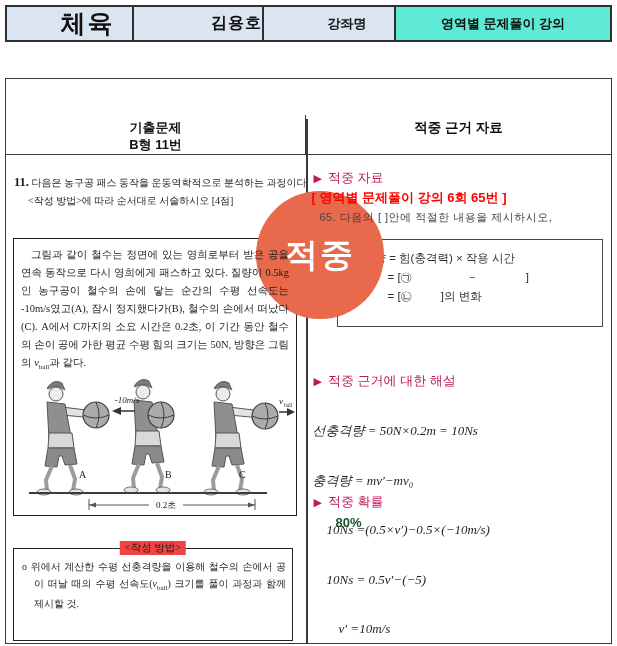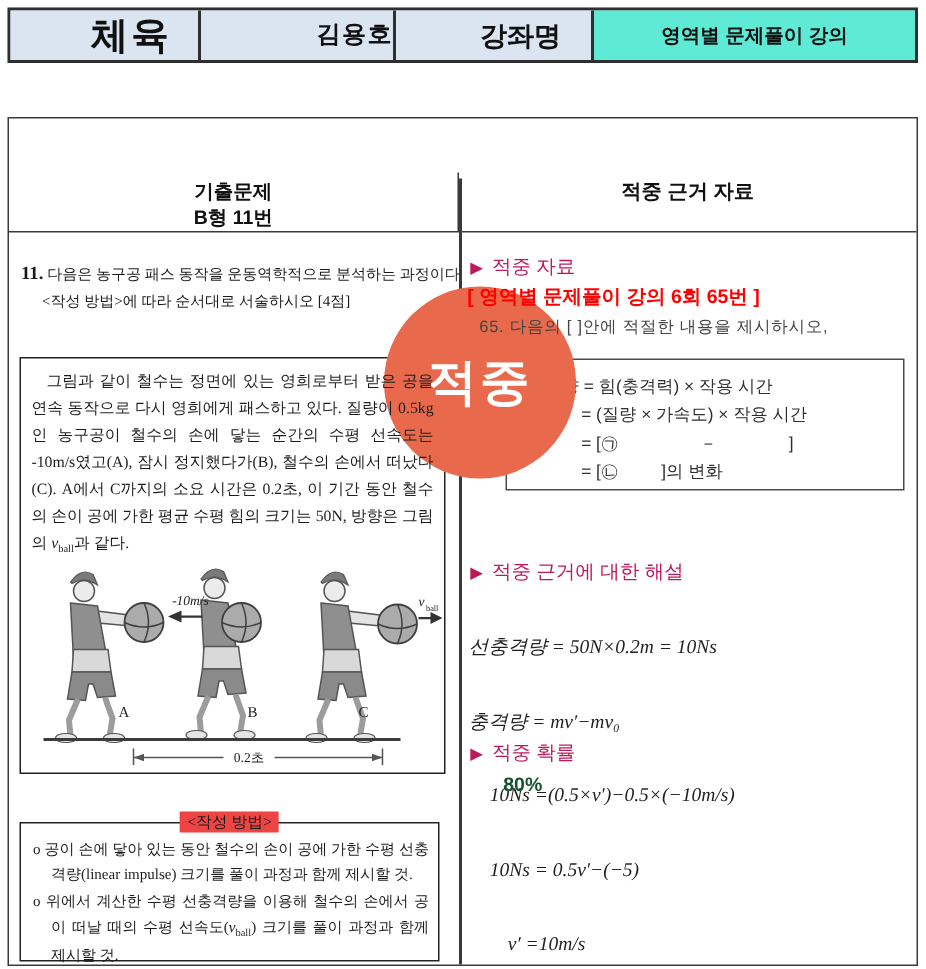--- a/index.html
+++ b/index.html
@@ -9,21 +9,21 @@
 
   
   .top-table { position:absolute; left:5px; top:5px; width:607px; height:37px;
     display:grid; grid-template-columns:125px 130px 132px auto;
     border:2px solid #2f2f2f; background:#dbe5f1; }
   .top-cell { display:flex; align-items:center; justify-content:center;
     border-left:2px solid #2f2f2f; font-weight:bold; }
   .top-cell:first-child { border-left:none; }
   .cell-subject { font-size:25px; letter-spacing:2px;padding-left:36px; }
   .cell-instructor { font-size:16px; letter-spacing:1px;justify-content:flex-end; }
-  .cell-course-label { font-size:18px;padding-left:36px; }
+  .cell-course-label { font-size:13px;padding-left:36px; }
   .cell-course-name { font-size:13px; }
 
   
   .main-table { position:absolute; left:5px; top:78px; width:607px; height:566px;
     border:1.5px solid #3a3a3a; }
   .mt-header { position:absolute; left:0; top:0; right:0; height:40px;
     border-bottom:1.5px solid #3a3a3a; display:flex;margin-top:36px; }
   .mt-header-left { width:300px; border-right:1.5px solid #3a3a3a;
     display:flex; flex-direction:column; align-items:center; padding-top:4px;
     font-weight:bold; font-size:13px; line-height:17px; }
@@ -188,39 +188,37 @@
           <polygon points="74,144 81,141.5 81,146.5" fill="#555"></polygon>
           <polygon points="240,144 233,141.5 233,146.5" fill="#555"></polygon>
           <rect x="134" y="137" width="34" height="13" fill="#ffffff"></rect>
           <text x="151" y="147" text-anchor="middle" font-size="9" font-family="Liberation Serif, serif" fill="#222">0.2초</text>
         </svg>
       </div>
 
       <div class="method-box">
         <div class="method-title">&lt;작성 방법&gt;</div>
         <div class="method-items">
-          <div class="method-item"><span>o</span> <span>공이 손에 닿아 있는 동안 철수의 손이 공에 가한 수평 선충격량(linear impulse) 크기를 풀이 과정과 함께 제시할 것.</span></div>
           <div class="method-item"><span>o</span> <span>위에서 계산한 수평 선충격량을 이용해 철수의 손에서 공이 떠날 때의 수평 선속도(</span><i>v</i><sub class="small">ball</sub><span>) 크기를 풀이 과정과 함께 제시할 것.</span></div>
         </div>
       </div>
     </div>
 
     <div class="right-col">
 
       <div class="rc section-title" style="left:6px; top:50px;">
         <span class="marker">▶</span><span>적중 자료</span>
       </div>
 
       <div class="rc red-ref" style="left:4px; top:70px;">[ 영역별 문제풀이 강의 6회 65번 ]</div>
 
       <div class="rc q65" style="left:12px; top:91px;">65. 다음의 [  ]안에 적절한 내용을 제시하시오,</div>
 
       <div class="formula-box">
         <div class="formula-line">충격량 = 힘(충격력) × 작용 시간</div>
-        <div class="formula-line formula-cont">= (질량 × 가속도) × 작용 시간</div>
         <div class="formula-line formula-cont">= [㉠                 －               ]</div>
         <div class="formula-line formula-cont">= [㉡         ]의 변화</div>
       </div>
 
       <div class="rc section-title" style="left:6px; top:253px;">
         <span class="marker">▶</span><span>적중 근거에 대한 해설</span>
       </div>
 
       <div class="rc math-block" style="left:5px; top:271px;">
         <div>선충격량 = 50N×0.2m = 10Ns</div>

